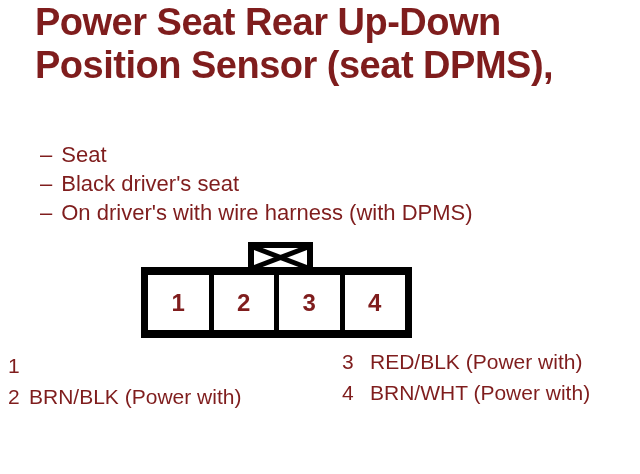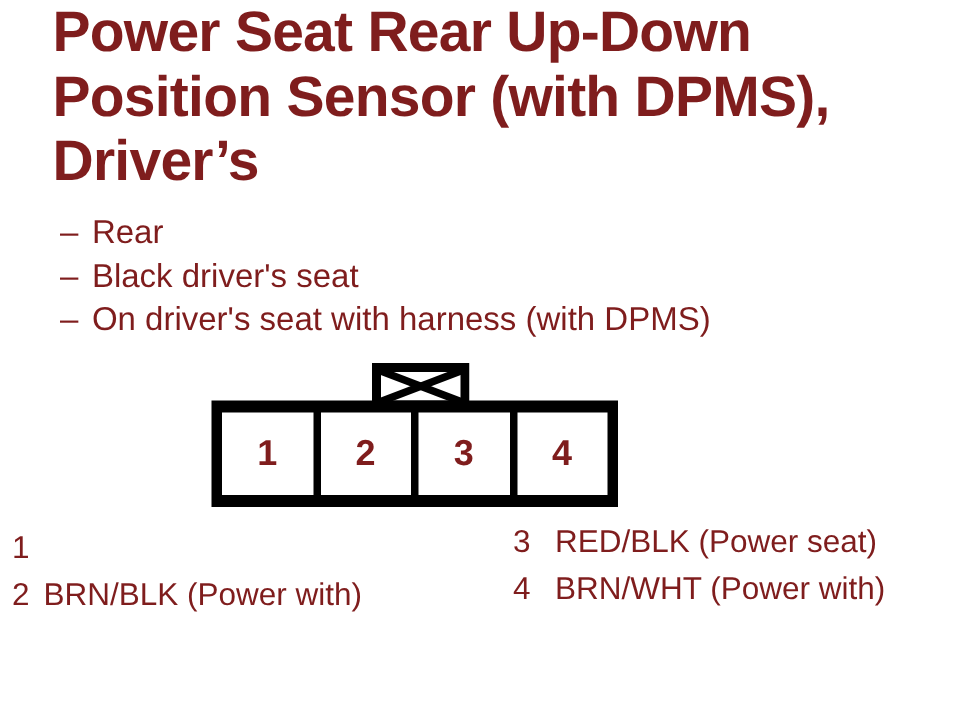--- a/index.html
+++ b/index.html
@@ -90,36 +90,35 @@
   .legend-pin { flex: none; width: 21px; }
   .legend-right .legend-pin { width: 28px; }
 </style>
 </head>
 <body>
 
 <div class="page">
 
   <h1 class="title">
     <span class="title-line">Power Seat Rear Up-Down</span>
-    <span class="title-line">Position Sensor (with DPMS),</span>
-    <span class="title-line">Driver’s</span>
+    <span class="title-line">Position Sensor (seat DPMS),</span>
   </h1>
 
   <ul class="details">
     <li class="detail-item">
       <span class="dash">–</span>
-      <span class="detail-text">Rear</span>
+      <span class="detail-text">Seat</span>
     </li>
     <li class="detail-item">
       <span class="dash">–</span>
       <span class="detail-text">Black driver's seat</span>
     </li>
     <li class="detail-item">
       <span class="dash">–</span>
-      <span class="detail-text">On driver's seat with harness (with DPMS)</span>
+      <span class="detail-text">On driver's with wire harness (with DPMS)</span>
     </li>
   </ul>
 
   <div class="connector">
     <svg class="connector-tab" width="65" height="31" viewBox="0 0 65 31" aria-hidden="true">
       <rect x="3" y="3" width="59" height="25" fill="none" stroke="#000000" stroke-width="6"></rect>
       <line x1="5" y1="5" x2="60" y2="26" stroke="#000000" stroke-width="5"></line>
       <line x1="60" y1="5" x2="5" y2="26" stroke="#000000" stroke-width="5"></line>
     </svg>
     <div class="connector-body">
@@ -145,21 +144,21 @@
     </div>
     <div class="legend-row">
       <span class="legend-pin">2</span>
       <span class="legend-wire">BRN/BLK (Power with)</span>
     </div>
   </div>
 
   <div class="legend-col legend-right">
     <div class="legend-row">
       <span class="legend-pin">3</span>
-      <span class="legend-wire">RED/BLK (Power seat)</span>
+      <span class="legend-wire">RED/BLK (Power with)</span>
     </div>
     <div class="legend-row">
       <span class="legend-pin">4</span>
       <span class="legend-wire">BRN/WHT (Power with)</span>
     </div>
   </div>
 
 </div>
 
 </body></html>

